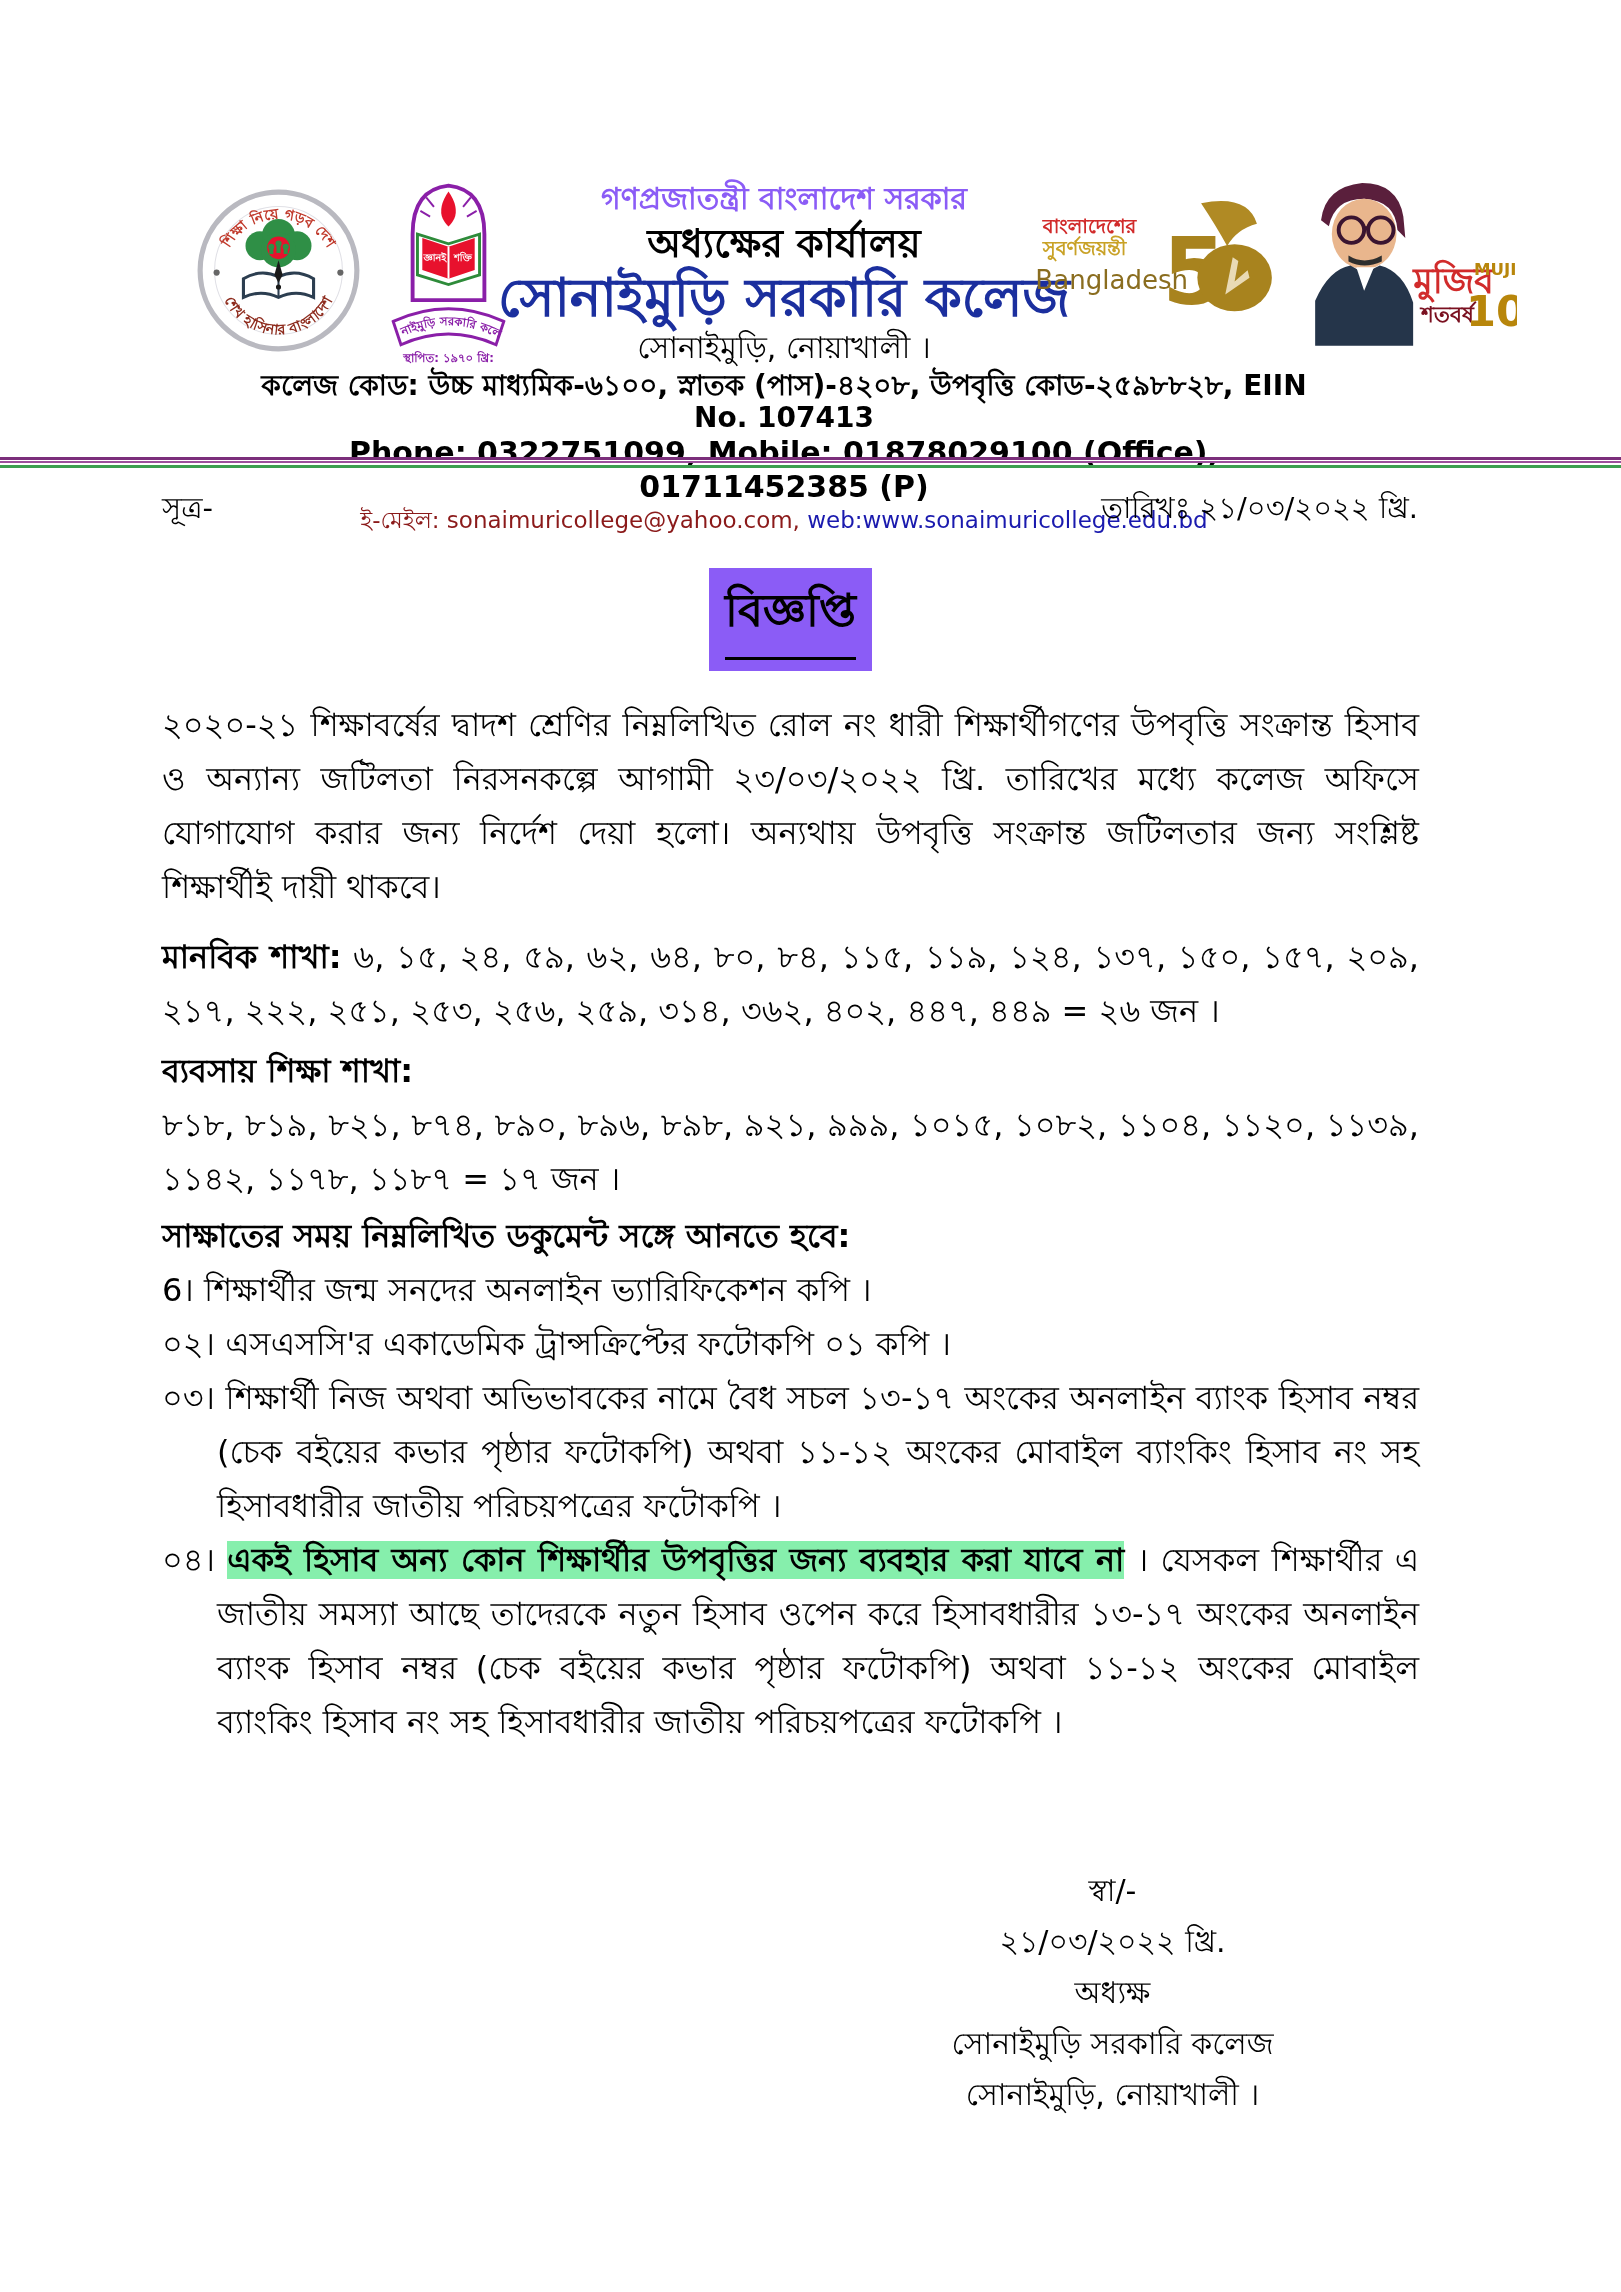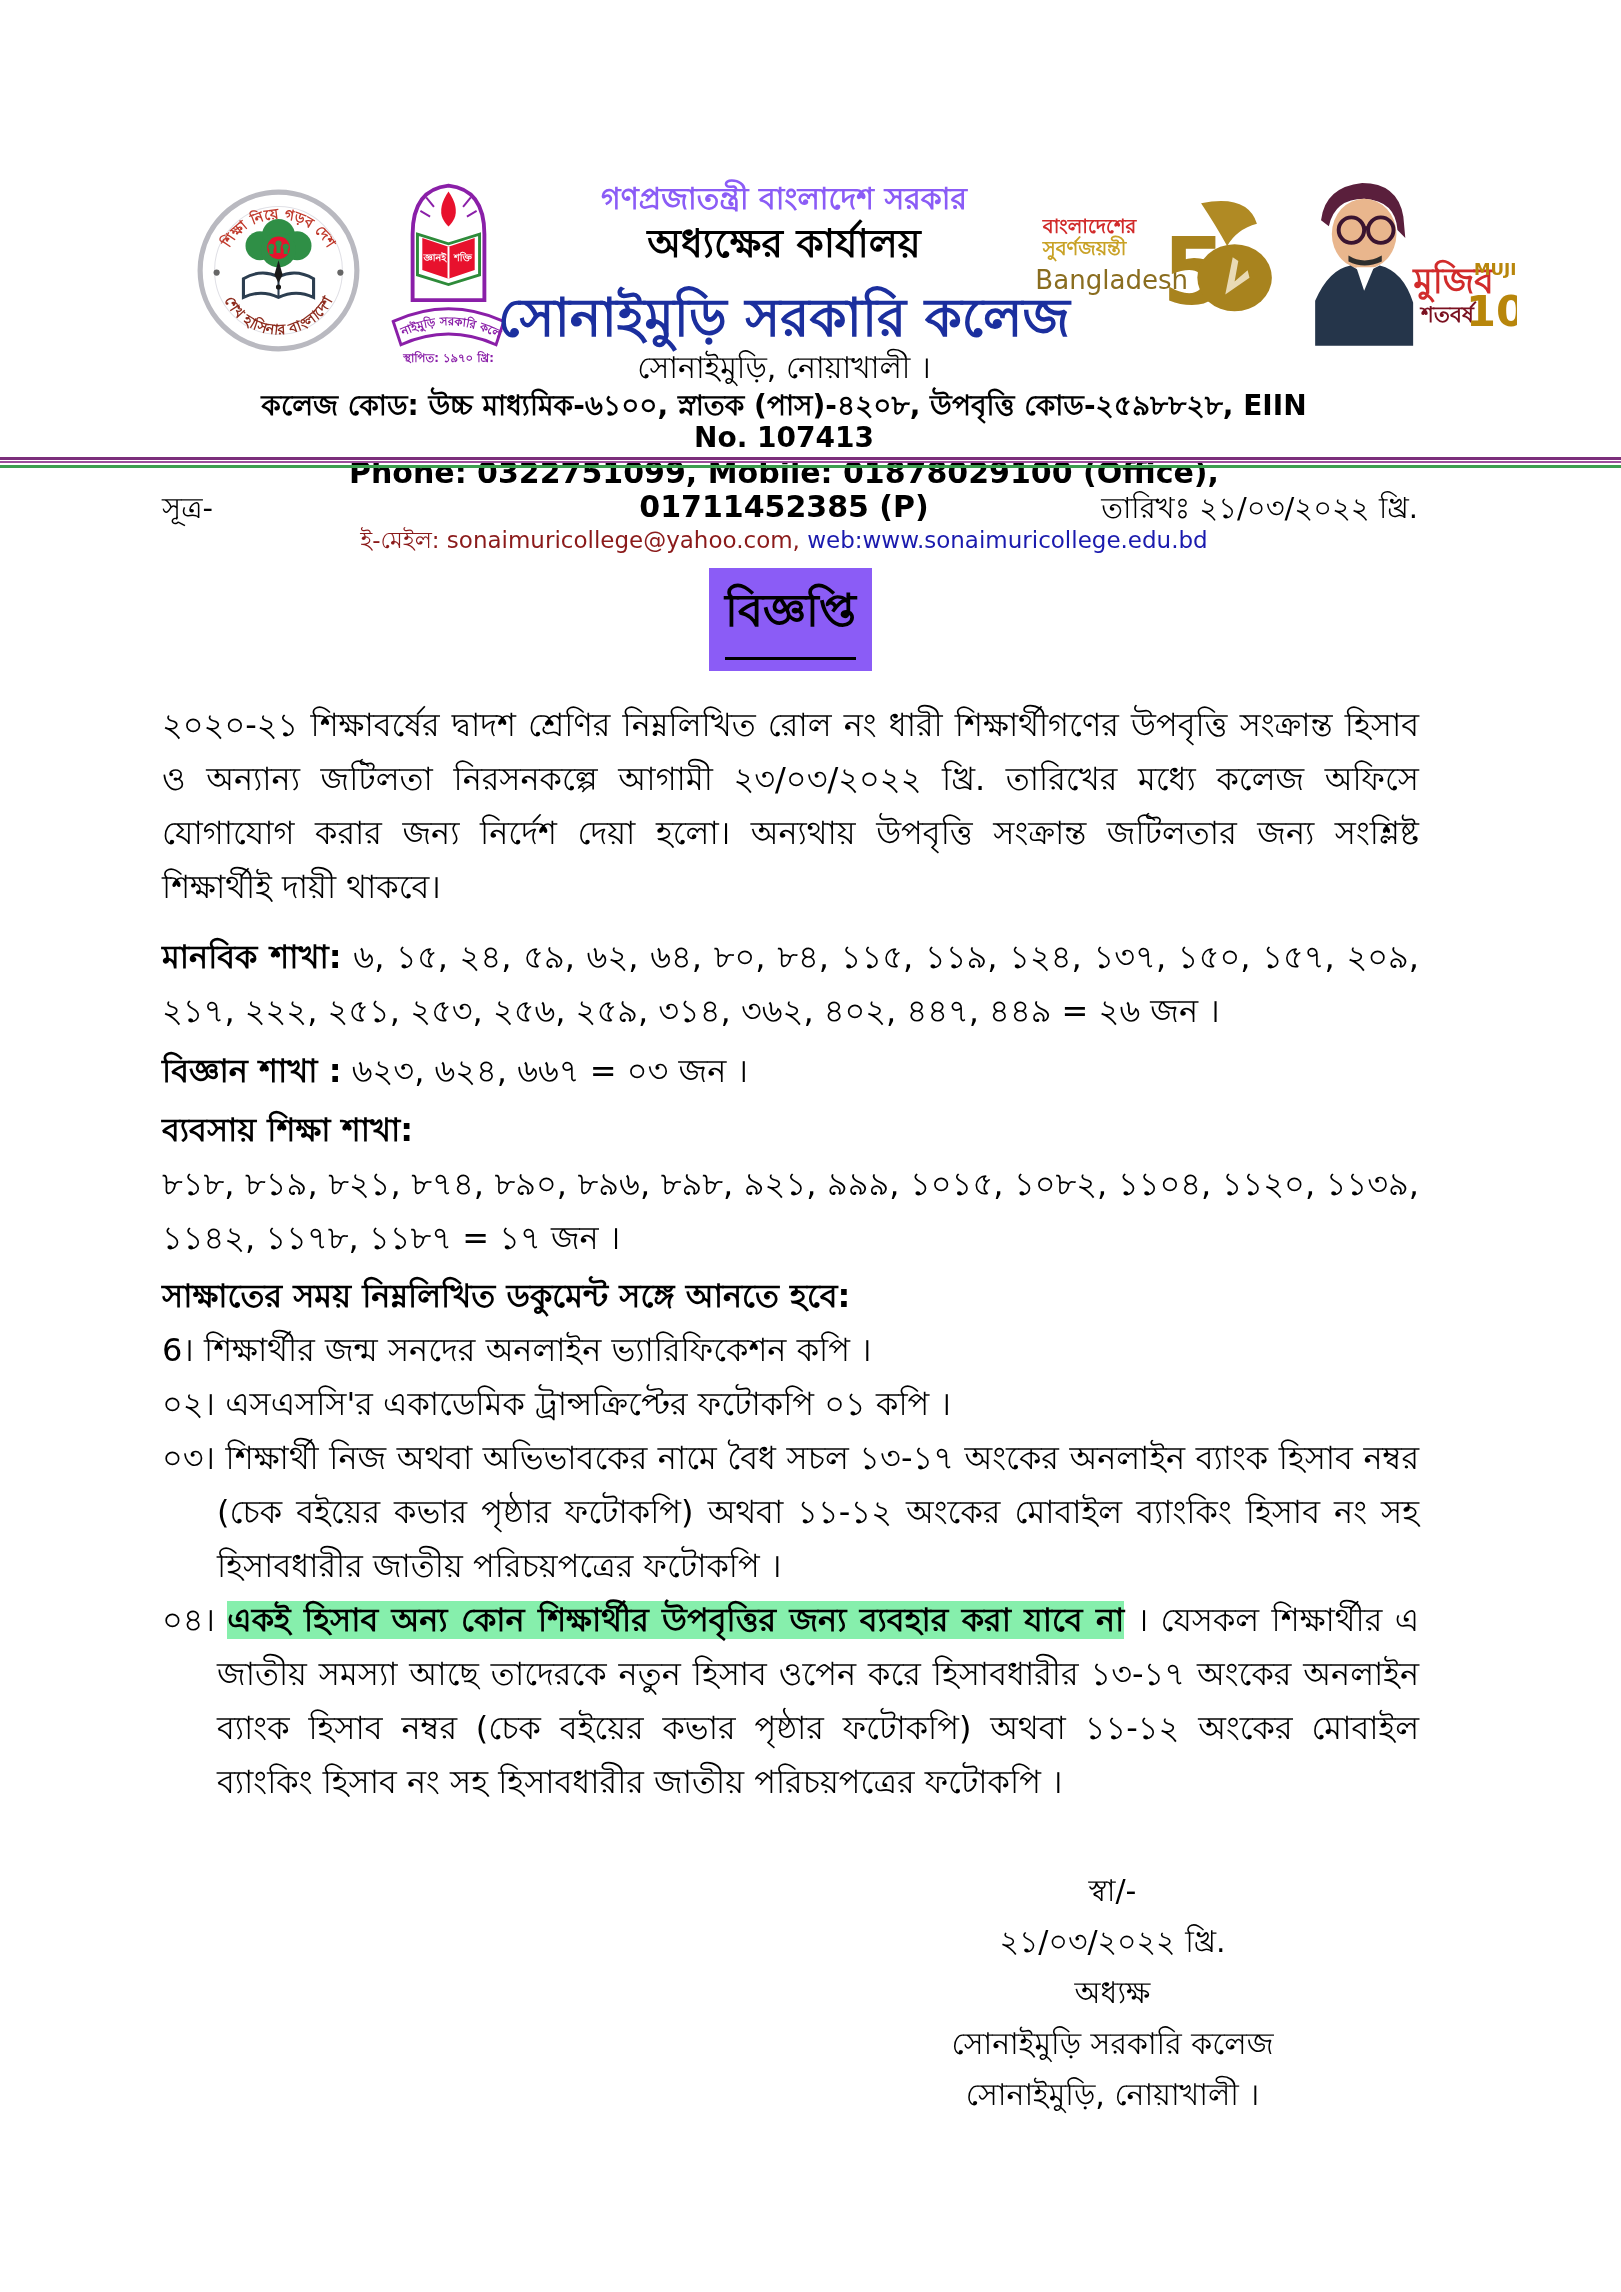--- a/index.html
+++ b/index.html
@@ -16,21 +16,21 @@
   .logo{position:absolute;}
   .logo.edu{left:196px;top:188px;width:165px;height:165px;}
   .logo.col{left:365px;top:174px;width:167px;height:194px;}
   .logo.bd50{left:1031px;top:192px;width:247px;height:149px;}
   .logo.mujib{left:1274px;top:173px;width:243px;height:173px;}
   .head-text{
     position:absolute;left:235px;top:182px;width:1098px;
     text-align:center;line-height:1.15;
   }
   .govt{font-size:30px;font-weight:bold;color:#8b5cf6;margin-bottom:5.9px;}
-  .office{font-size:39px;font-weight:bold;color:#000;margin-bottom:21px;}
+  .office{font-size:39px;font-weight:bold;color:#000;margin-bottom:1px;}
   .college-name{font-size:53px;font-weight:bold;color:#1b2f9e;margin-bottom:2px;}
   .addr{font-size:30px;color:#000;margin-bottom:3.9px;}
   .codes{font-size:28px;font-weight:bold;color:#000;margin-bottom:2px;}
   .phone{font-size:30px;font-weight:bold;color:#000;margin-bottom:2px;}
   .email{font-size:23px;font-weight:normal;}
   .email .em{color:#8b1a1a;}
   .email .web{color:#1a1aae;}
   
   .divider{position:absolute;left:0;right:0;top:457px;}
   .divider .d1{height:2.9px;background:#7b2f7b;border-bottom:1px solid #fff;box-shadow:0 2px 0 #9b4f9b;}
@@ -178,21 +178,20 @@
   <div class="title-wrap">
     <span class="title-hl"><span class="title-text">বিজ্ঞপ্তি</span></span>
   </div>
 
   <div class="body">
 
     <p class="just">২০২০-২১ শিক্ষাবর্ষের দ্বাদশ শ্রেণির নিম্নলিখিত রোল নং ধারী শিক্ষার্থীগণের উপবৃত্তি সংক্রান্ত হিসাব ও অন্যান্য জটিলতা নিরসনকল্পে  আগামী ২৩/০৩/২০২২ খ্রি. তারিখের মধ্যে কলেজ অফিসে যোগাযোগ করার জন্য নির্দেশ দেয়া হলো। অন্যথায় উপবৃত্তি সংক্রান্ত জটিলতার জন্য সংশ্লিষ্ট শিক্ষার্থীই দায়ী থাকবে।</p>
 
     <p class="just sec-h"><b>মানবিক শাখা:</b> <span>৬, ১৫, ২৪, ৫৯, ৬২, ৬৪, ৮০, ৮৪, ১১৫, ১১৯, ১২৪, ১৩৭, ১৫০, ১৫৭, ২০৯, ২১৭, ২২২, ২৫১, ২৫৩, ২৫৬, ২৫৯, ৩১৪, ৩৬২, ৪০২, ৪৪৭, ৪৪৯ = ২৬ জন ।</span></p>
 
-    <p class="sec-s"><b>বিজ্ঞান শাখা :</b> <span>৬২৩, ৬২৪, ৬৬৭ = ০৩ জন ।</span></p>
 
     <p class="sec-s"><b>ব্যবসায় শিক্ষা শাখা:</b></p>
 
     <p class="just">৮১৮, ৮১৯, ৮২১, ৮৭৪, ৮৯০, ৮৯৬, ৮৯৮, ৯২১, ৯৯৯, ১০১৫, ১০৮২, ১১০৪, ১১২০, ১১৩৯, ১১৪২, ১১৭৮, ১১৮৭ = ১৭ জন ।</p>
 
     <p class="doc-head">সাক্ষাতের সময় নিম্নলিখিত ডকুমেন্ট সঙ্গে আনতে হবে:</p>
 
     <p class="item"><span class="no">6।</span> <span>শিক্ষার্থীর জন্ম সনদের অনলাইন ভ্যারিফিকেশন কপি ।</span></p>
 
     <p class="item"><span class="no">০২।</span> <span>এসএসসি'র একাডেমিক ট্রান্সক্রিপ্টের ফটোকপি ০১ কপি ।</span></p>

